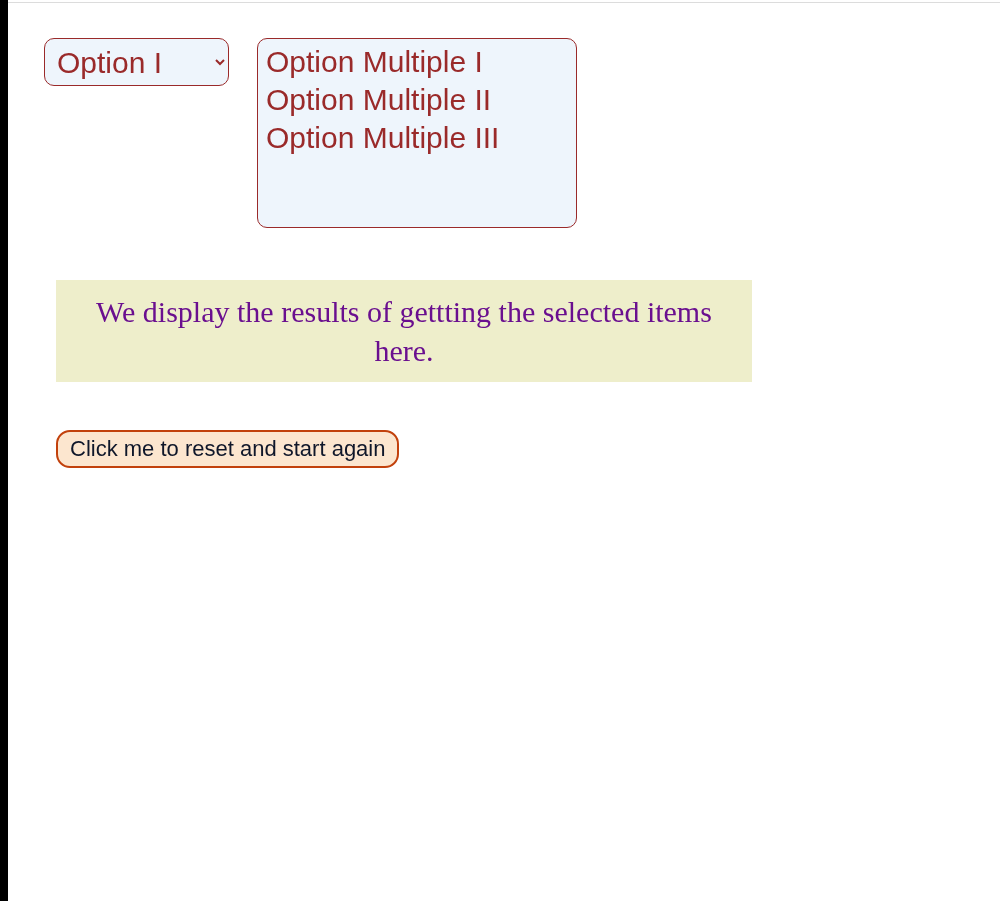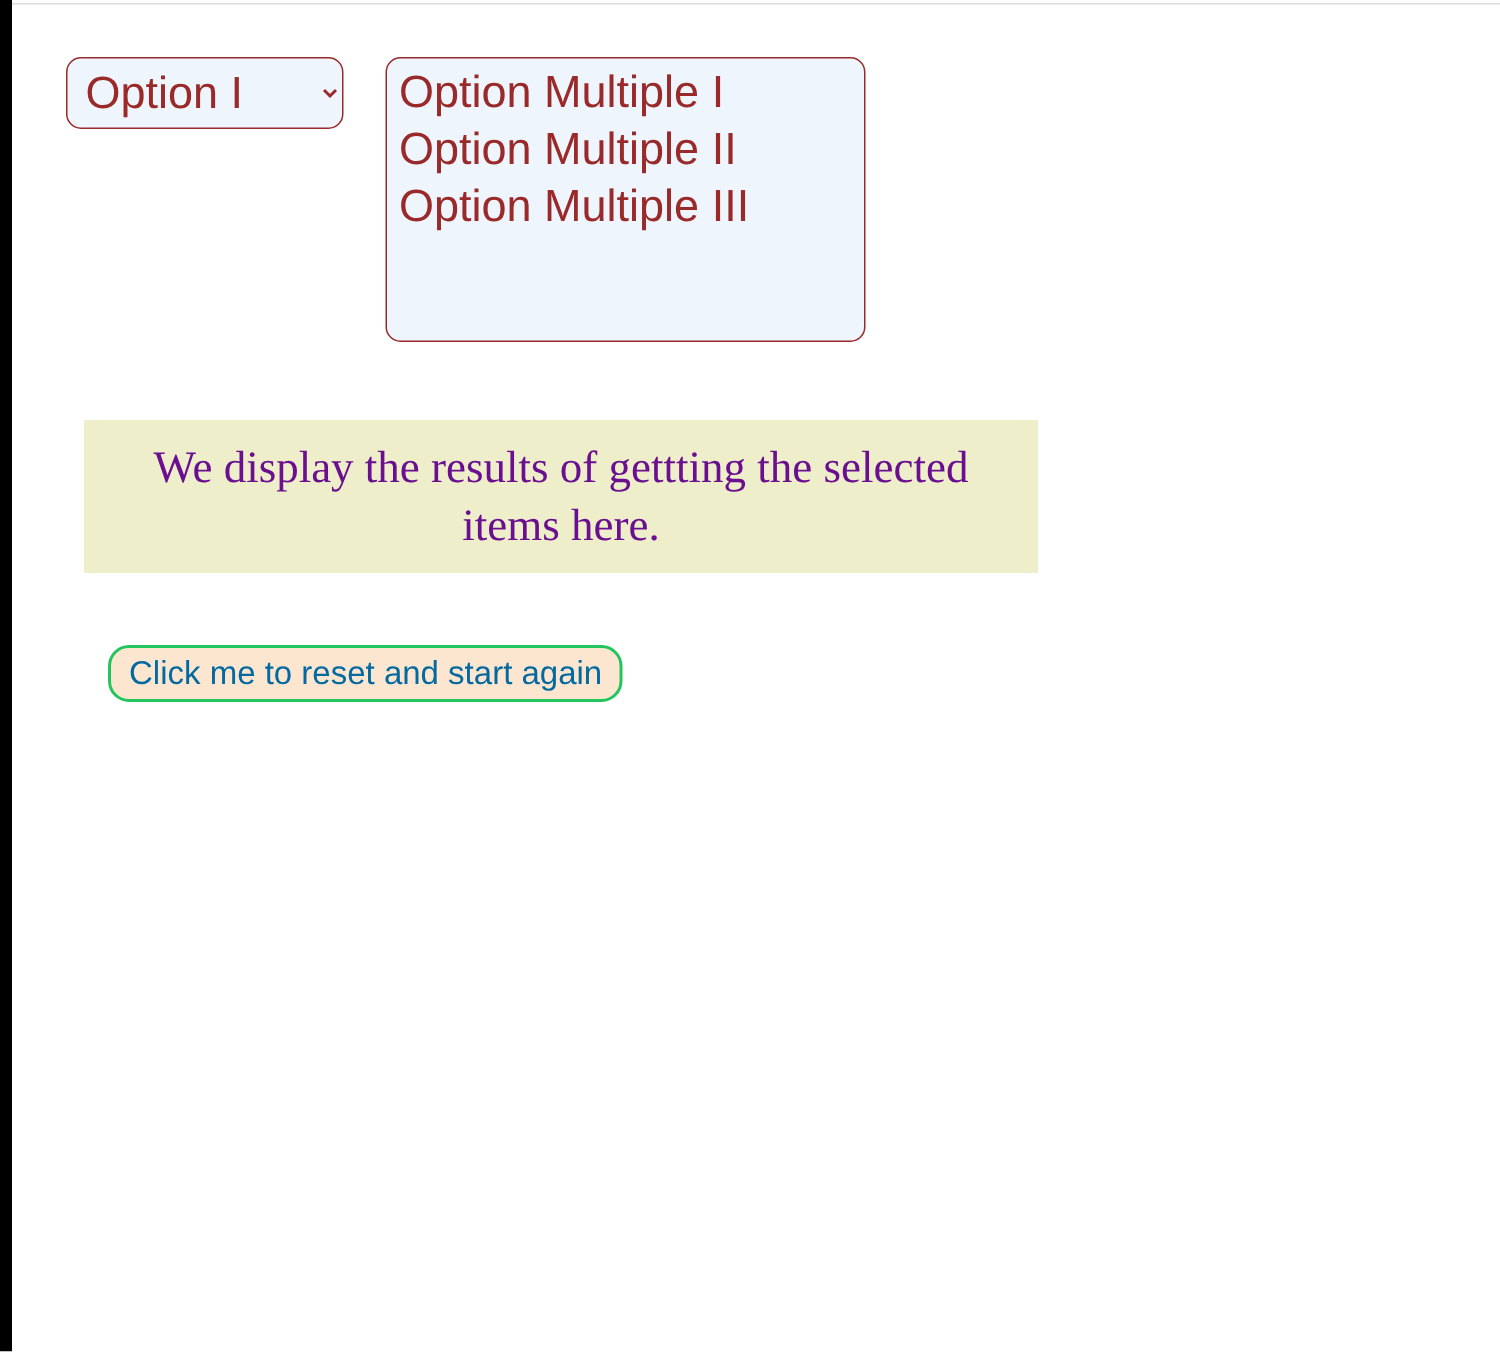--- a/index.html
+++ b/index.html
@@ -63,36 +63,36 @@
     select.multi option {
       padding: 2px 0;
     }
     select.grouped {
       height: 48px;
       width: 260px;
     }
     .results {
       margin-top: 52px;
       margin-left: 12px;
-      width: 636px;
+      width: 696px;
       background: #eeeecb;
       color: #6a0f8f;
       font-family: Georgia, 'Times New Roman', serif;
       font-size: 30px;
       text-align: center;
       padding: 12px 20px;
       line-height: 1.3;
     }
     .reset-btn {
       margin-top: 48px;
-      margin-left: 28px;
+      margin-left: 12px;
       display: inline-block;
       background: #fce6cf;
-      color: #0369a1;
-      border: 2px solid #22c55e;
+      color: #0f172a;
+      border: 2px solid #c2410c;
       border-radius: 14px;
       padding: 4px 12px;
       font-family: Arial, Helvetica, sans-serif;
       font-size: 22px;
       cursor: pointer;
     }
   </style>
 </head>
 <body>
 

